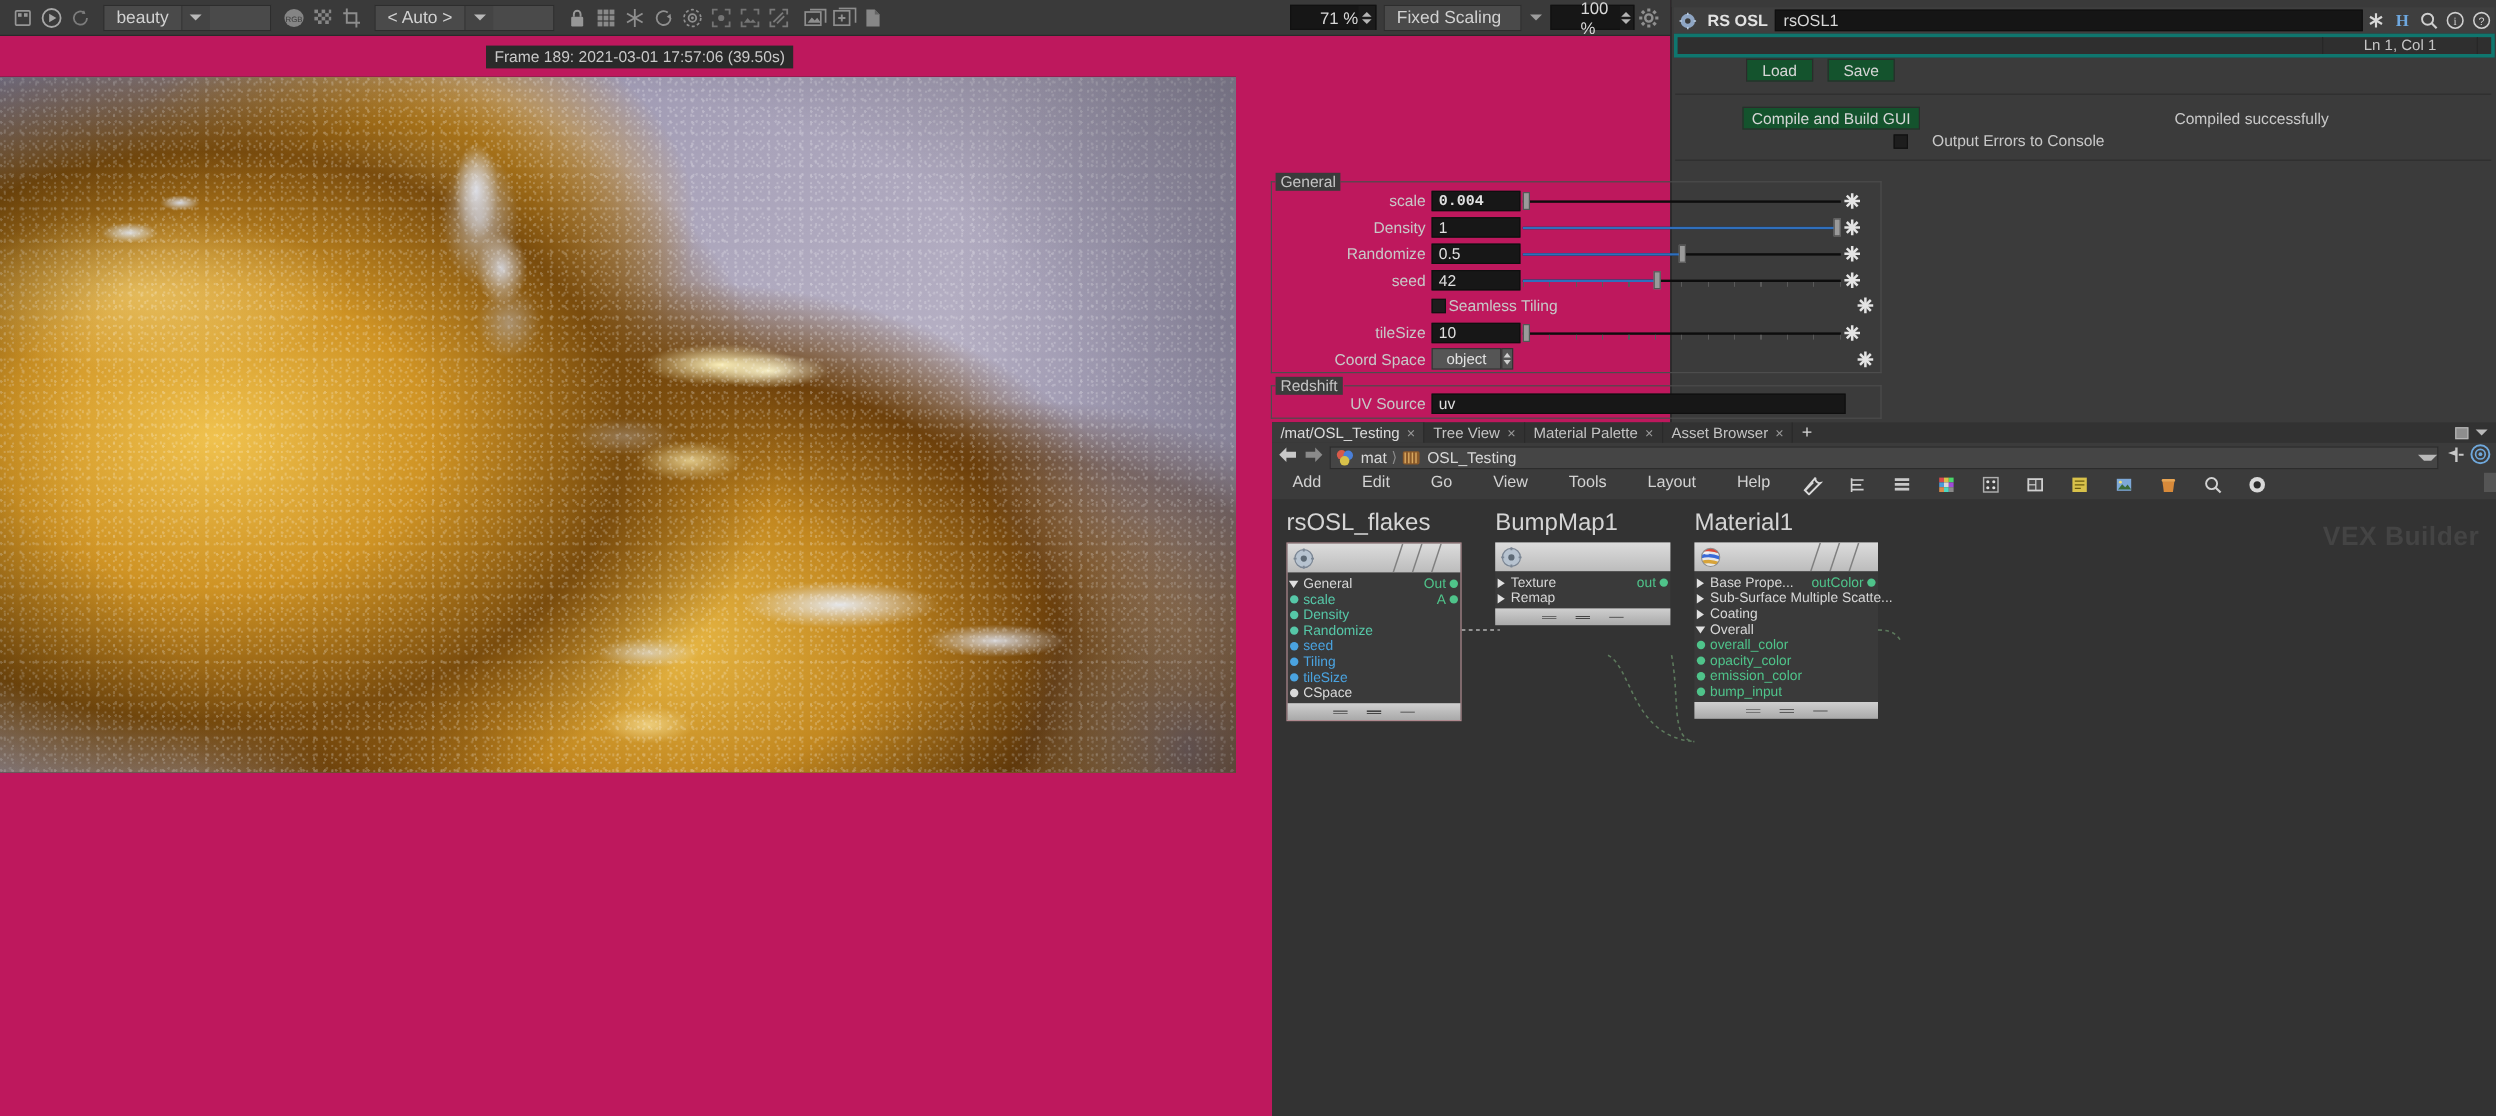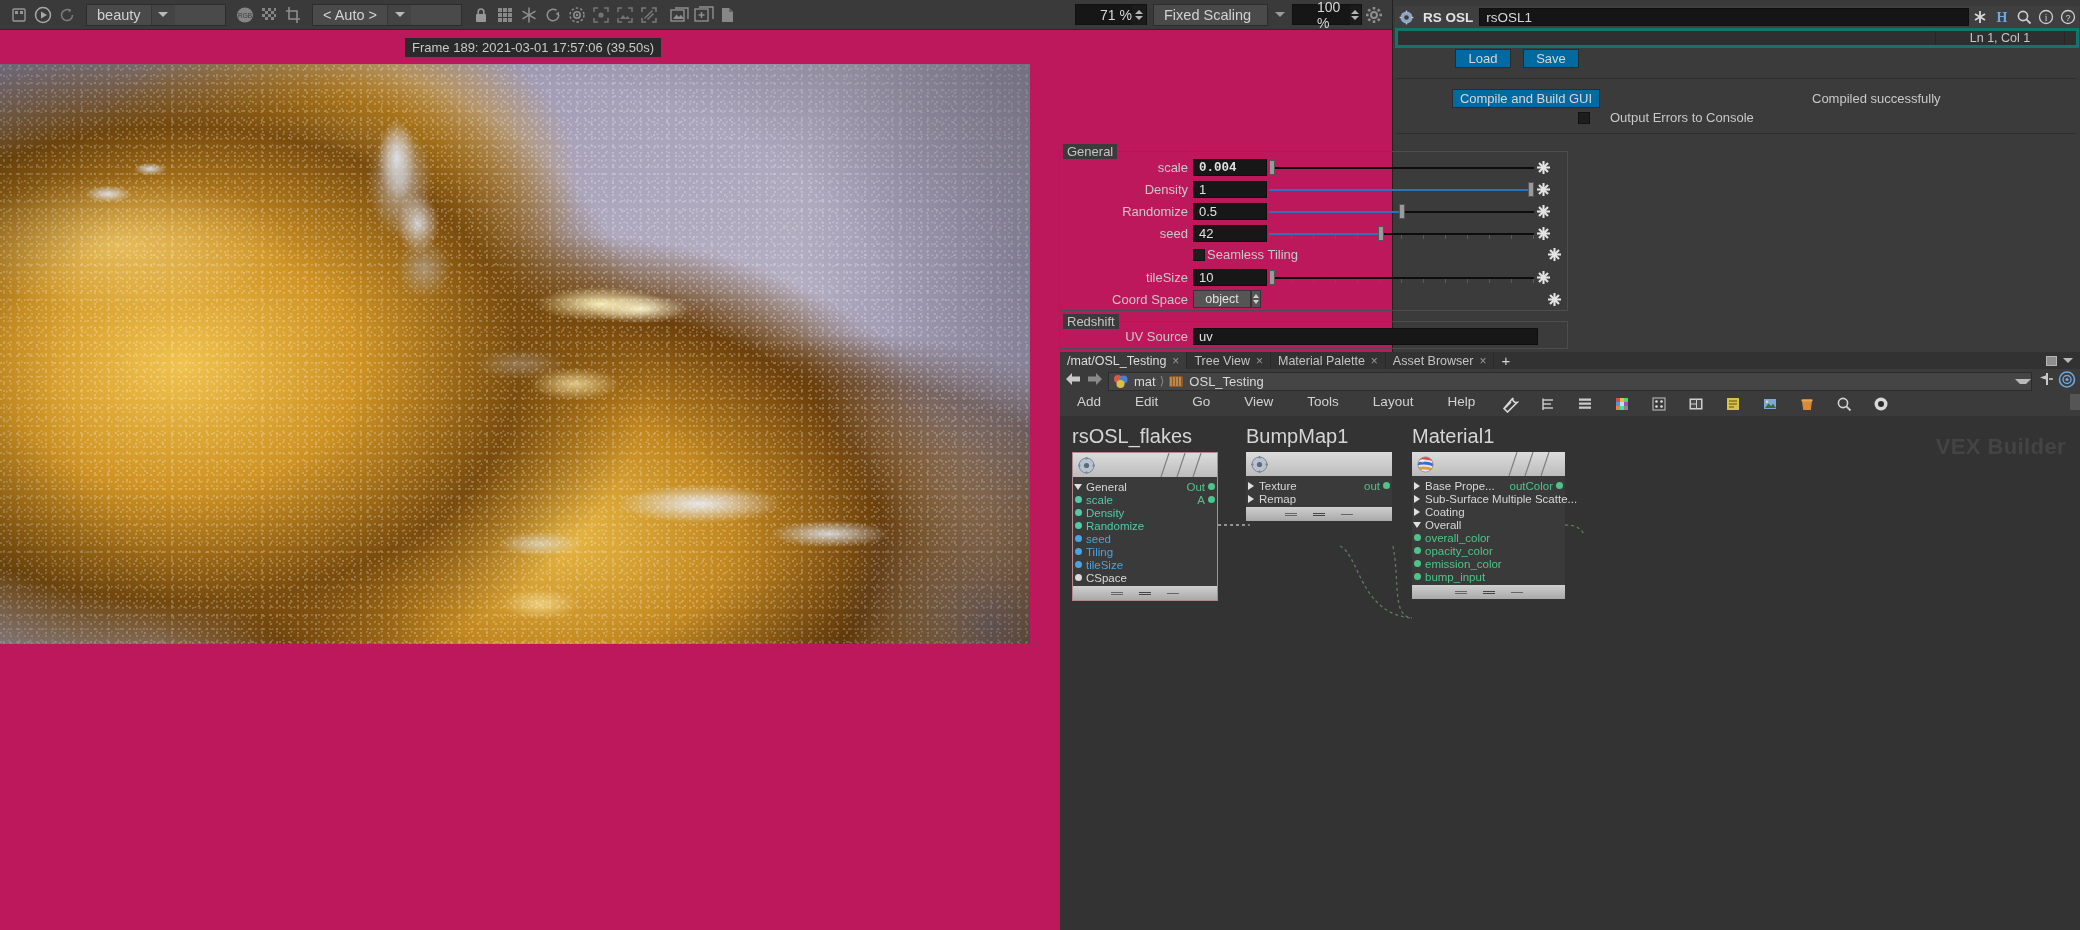--- a/index.html
+++ b/index.html
@@ -57,21 +57,21 @@
      flex:0 0 auto; }
 
   #osl-editor{ position:absolute; left:2px; top:28px; width:684px; height:20px;
      background:#2f2f2f; border:3px solid #0f766e; display:flex; }
   #osl-editor .code{ flex:1; border-right:1px solid #272727; }
   #osl-lncol{ width:128px; display:flex; align-items:center; justify-content:center;
      font-size:12.5px; color:#c6c6c6; }
   #osl-scrollright{ width:12px; border-left:1px solid #272727; }
 
   .prmrow{ display:flex; align-items:center; }
-  .btn{ background:#0369a1; border:1px solid #2b2b2b; color:#d6d6d6; font-size:13px;
+  .btn{ background:#14532d; border:1px solid #2b2b2b; color:#d6d6d6; font-size:13px;
      height:19px; display:flex; align-items:center; justify-content:center; cursor:default; }
   .sect-divider{ position:absolute; background:#2e2e2e; height:1px; }
 
   .chk{ width:12px; height:12px; background:#1d1d1d; border:1px solid #111; flex:0 0 auto; }
 
   
   .grpbox{ position:absolute; border:1px solid #4d4d4d; border-top:none; }
   .grplabel{ position:absolute; font-size:13px; color:#c5c5c5; background:#3b3b3b; padding:0 4px; }
   .grptop-l{ position:absolute; height:1px; background:#4d4d4d; }
 

